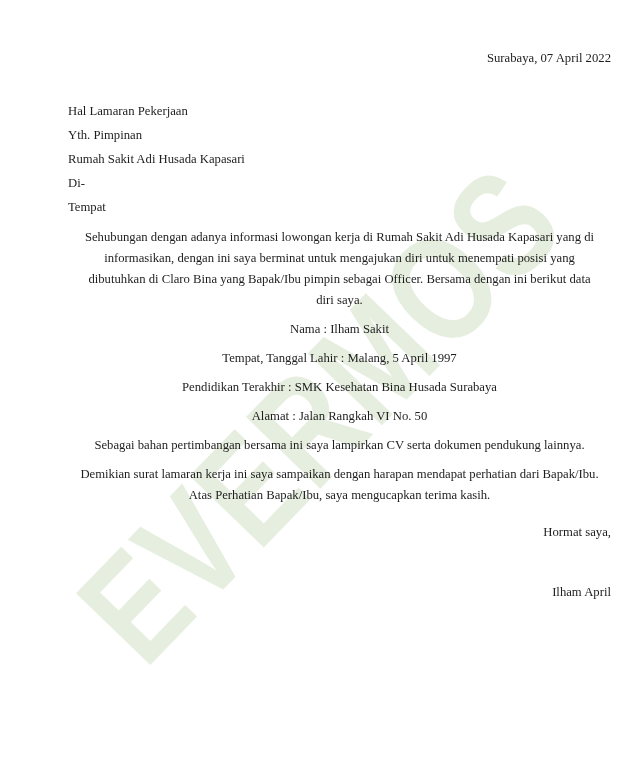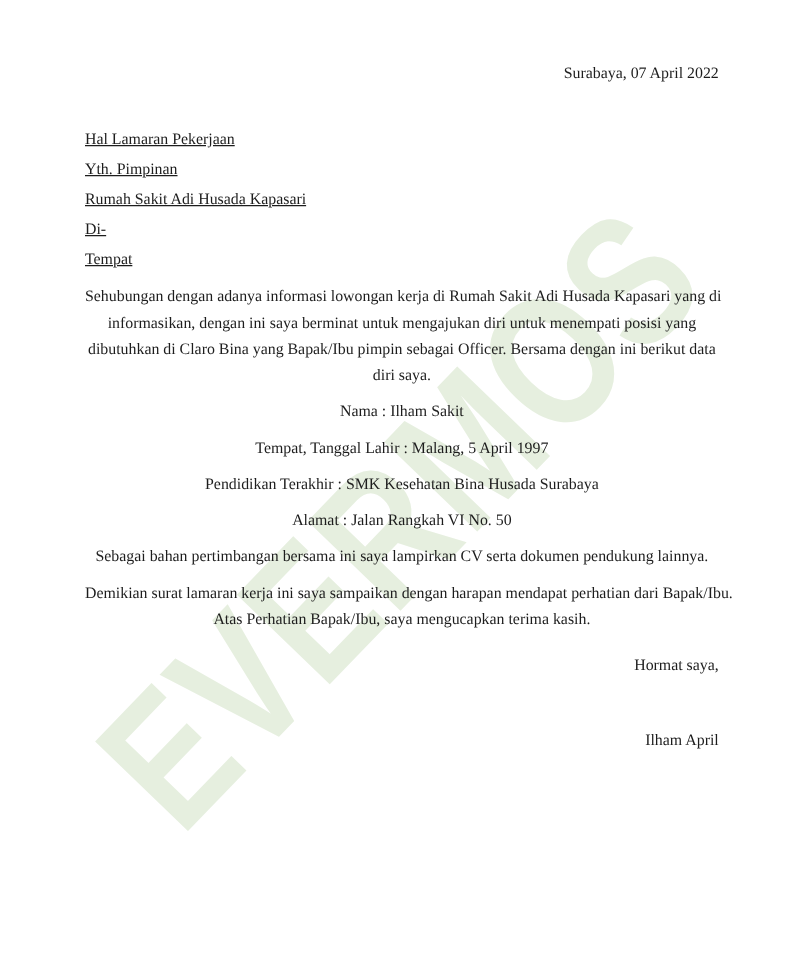--- a/index.html
+++ b/index.html
@@ -29,30 +29,29 @@
     letter-spacing: 2px;
     color: #e6efdf;
     white-space: nowrap;
     z-index: 0;
     user-select: none;
   }
   .content {
     position: absolute;
     inset: 0;
     z-index: 1;
-    padding: 48px 65px 0 68px;
+    padding: 48px 29px 0 68px;
   }
   .line {
     line-height: 21px;
     white-space: nowrap;
   }
   .hline {
     line-height: 24px;
     white-space: nowrap;
-    text-decoration: underline;
   }
   .right {
     text-align: right;
   }
   .mt30 { margin-top: 30px; }
   .mt12 { margin-top: 16px; }
   .mt8  { margin-top: 8px; text-align: center; }
   .mt39 { margin-top: 39px; }
 </style>
 </head>

